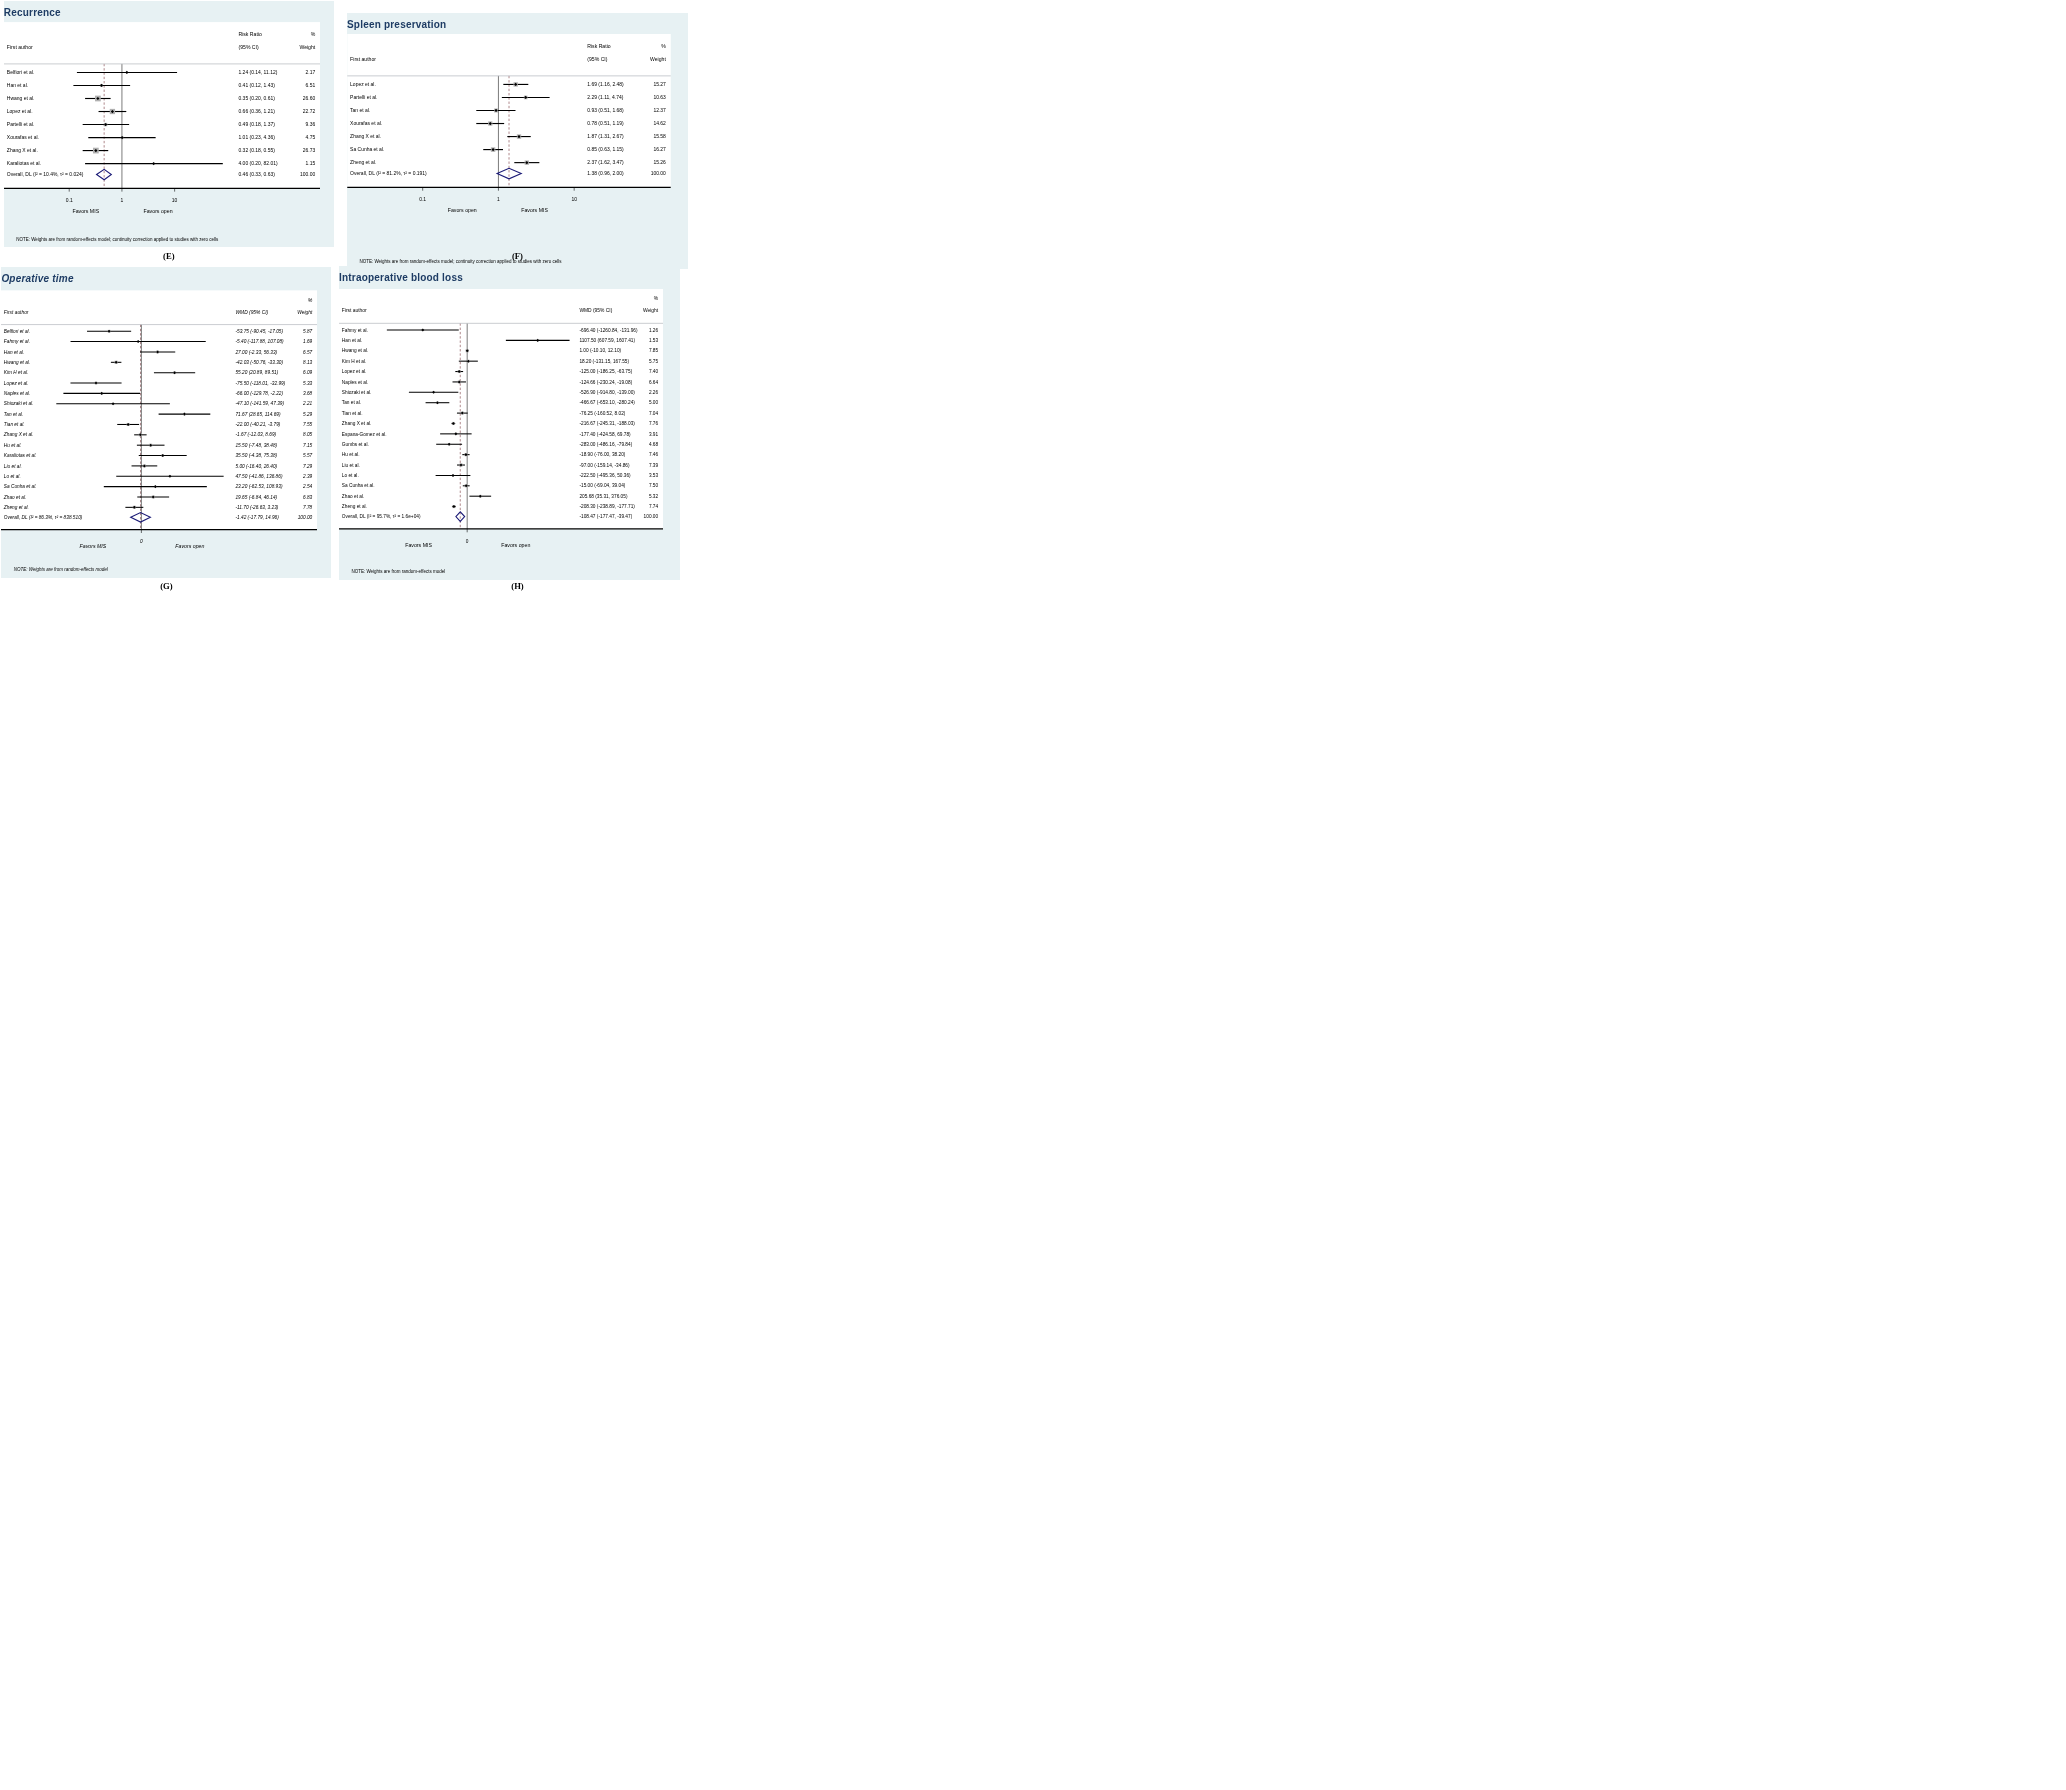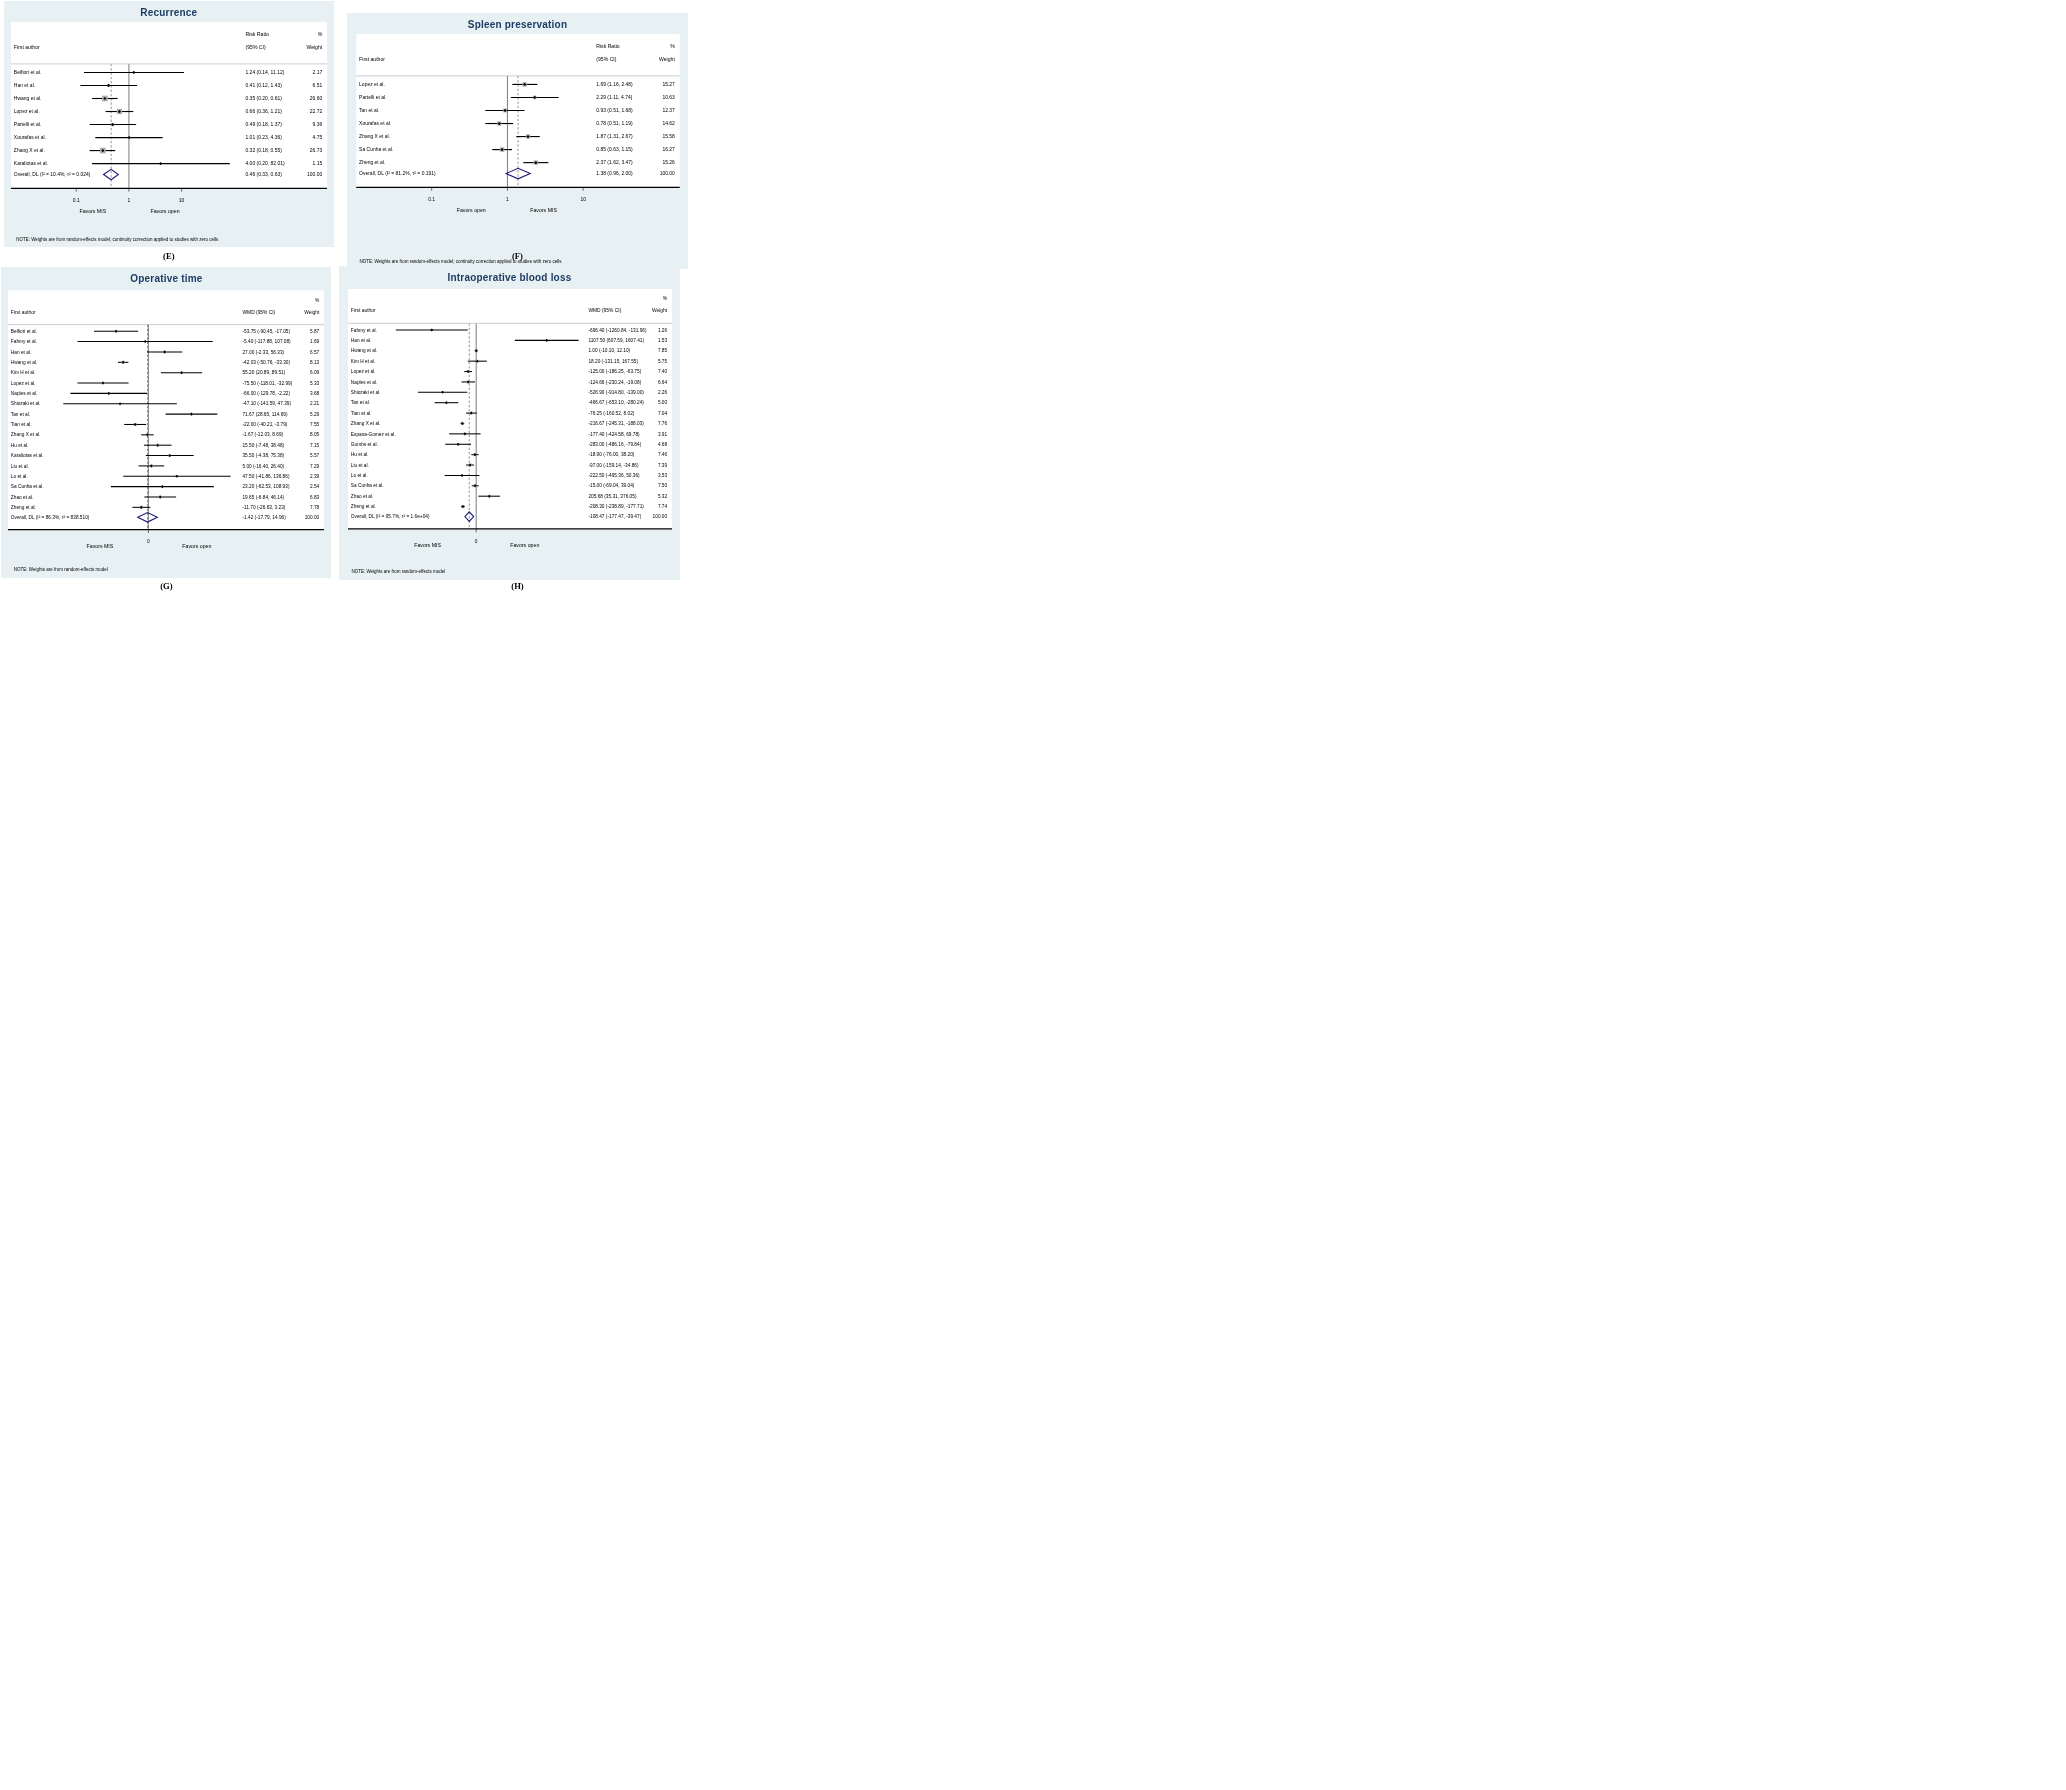--- a/index.html
+++ b/index.html
@@ -1,22 +1,22 @@
 <!DOCTYPE html>
 <html style="font-size:7.6px"><head>
 <meta charset="utf-8">
 <style>
   html,body{margin:0;padding:0;background:#ffffff;}
   .stage{position:relative;width:689px;height:597px;background:#ffffff;
          font-family:"Liberation Sans",sans-serif;}
   .panel{position:absolute;background:#e7f1f3;display:flex;flex-direction:column;
-         align-items:center;padding-top:5.7px;box-sizing:border-box;overflow:hidden;}
+         padding-top:5.7px;box-sizing:border-box;overflow:hidden;}
   .p0{left:3.8px;top:1.4px;width:330px;height:246px;}
   .p1{left:347px;top:13.3px;width:341px;height:256px;}
-  .p2{left:1.4px;top:267px;width:330px;height:311px;}
+  .p2{left:1.4px;top:267px;width:330px;height:311px;font-style:italic;}
   .p3{left:339px;top:266px;width:341px;height:314px;}
   .panel-title{font-size:10px;font-weight:bold;color:#1e3c64;letter-spacing:0.2px;
                margin-bottom:3.8px;white-space:nowrap;}
   .pb .panel-title{margin-bottom:6.7px;}
   .forest{display:block;}
   .panel-note{margin-top:auto;align-self:flex-start;padding:1.9px 0 5.7px 12.4px;
               font-size:4.5px;color:#000;}
   .fig-label{position:absolute;font-family:"Liberation Serif",serif;font-weight:bold;
              font-size:8.6px;text-align:center;color:#000;}
   .l0{left:3.8px;top:251px;width:330px;}

